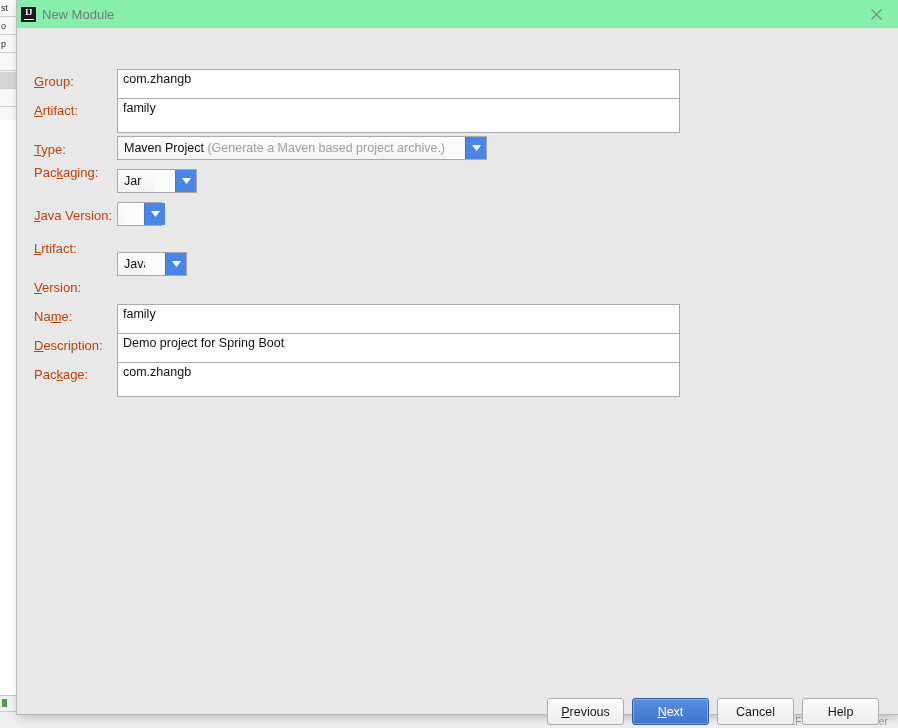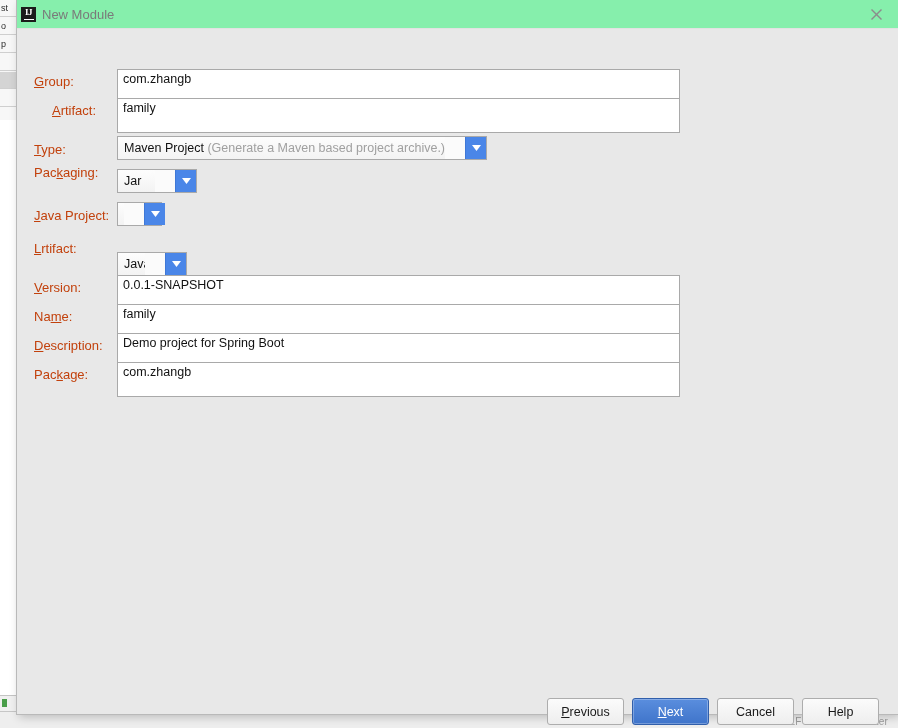--- a/index.html
+++ b/index.html
@@ -226,21 +226,21 @@
           <line x1="11.5" y1="1.5" x2="1.5" y2="11.5" stroke="#8c8c8c" stroke-width="1.4"></line>
         </svg>
       </div>
     </div>
 
     <div class="body">
 
       <div class="lbl" style="left:17px; top:45px"><u>G</u><span>roup:</span></div>
       <div class="field" style="left:100px; top:40px; width:563px">com.zhangb</div>
 
-      <div class="lbl" style="left:35px; top:74px"><u>A</u><span>rtifact:</span></div>
+      <div class="lbl" style="left:17px; top:74px"><u>A</u><span>rtifact:</span></div>
       <div class="field" style="left:100px; top:69px; width:563px">family</div>
 
       <div class="lbl" style="left:17px; top:113px"><u>T</u><span>ype:</span></div>
       <div class="combo" style="left:100px; top:107px; width:370px">
         <div class="ctext"><span>Maven Project</span> <span class="hint">(Generate a Maven based project archive.)</span></div>
         <div class="carrow">
           <svg width="9" height="6" viewBox="0 0 9 6">
               <polygon points="0,0 9,0 4.5,6" fill="#ffffff"></polygon>
             </svg>
         </div>
@@ -249,42 +249,41 @@
       <div class="lbl" style="left:17px; top:136px"><span>Pac</span><u>k</u><span>aging:</span></div>
       <div class="combo" style="left:100px; top:140px; width:80px">
         <div class="ctext">Jar</div>
         <div class="carrow">
           <svg width="9" height="6" viewBox="0 0 9 6">
               <polygon points="0,0 9,0 4.5,6" fill="#ffffff"></polygon>
             </svg>
         </div>
       </div>
 
-      <div class="lbl" style="left:17px; top:179px"><u>J</u><span>ava Project:</span></div>
+      <div class="lbl" style="left:17px; top:179px"><u>J</u><span>ava Version:</span></div>
       <div class="combo" style="left:100px; top:173px; width:45px">
         <div class="ctext">8</div>
         <div class="carrow">
           <svg width="9" height="6" viewBox="0 0 9 6">
               <polygon points="0,0 9,0 4.5,6" fill="#ffffff"></polygon>
             </svg>
         </div>
       </div>
 
       <div class="lbl" style="left:17px; top:212px"><u>L</u><span>rtifact:</span></div>
       <div class="combo" style="left:100px; top:223px; width:70px">
         <div class="ctext">Java</div>
         <div class="carrow">
           <svg width="9" height="6" viewBox="0 0 9 6">
               <polygon points="0,0 9,0 4.5,6" fill="#ffffff"></polygon>
             </svg>
         </div>
       </div>
 
       <div class="lbl" style="left:17px; top:251px"><u>V</u><span>ersion:</span></div>
-      <div class="field" style="left:100px; top:246px; width:563px">0.0.1-SNAPSHOT</div>
 
       <div class="lbl" style="left:17px; top:280px"><span>Na</span><u>m</u><span>e:</span></div>
       <div class="field" style="left:100px; top:275px; width:563px">family</div>
 
       <div class="lbl" style="left:17px; top:309px"><u>D</u><span>escription:</span></div>
       <div class="field" style="left:100px; top:304px; width:563px">Demo project for Spring Boot</div>
 
       <div class="lbl" style="left:17px; top:338px"><span>Pac</span><u>k</u><span>age:</span></div>
       <div class="field" style="left:100px; top:333px; width:563px">com.zhangb</div>
 

